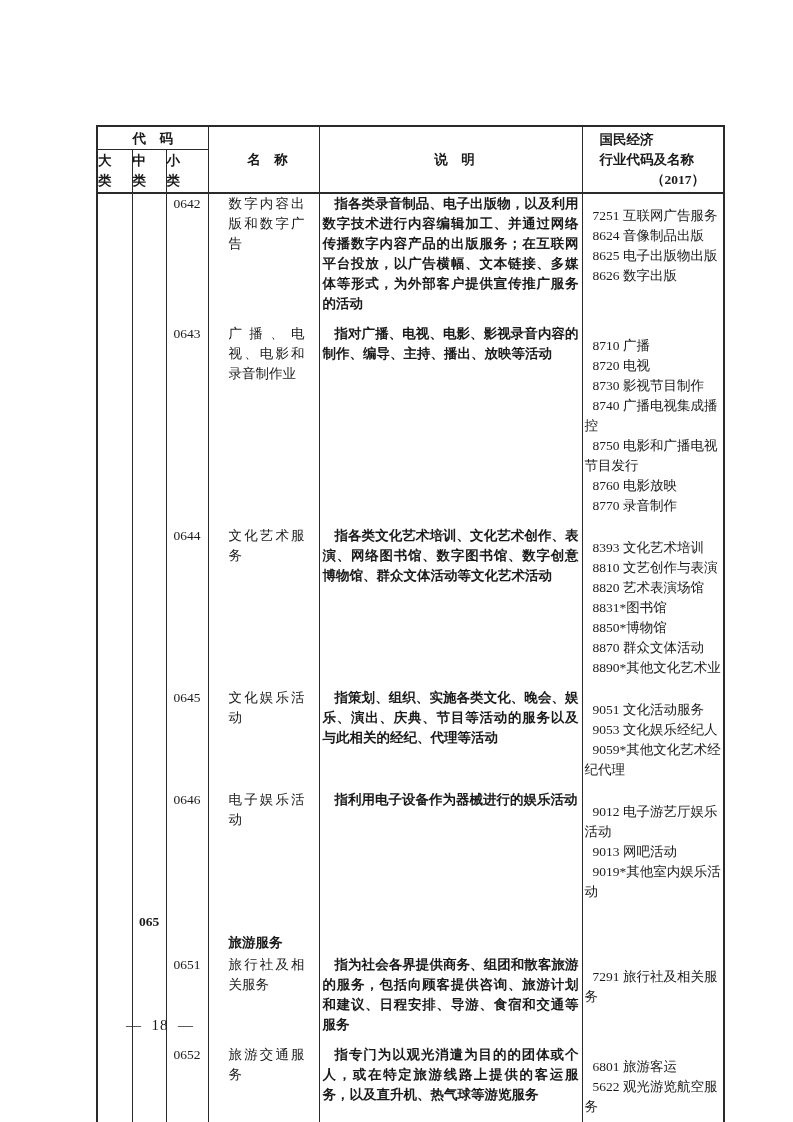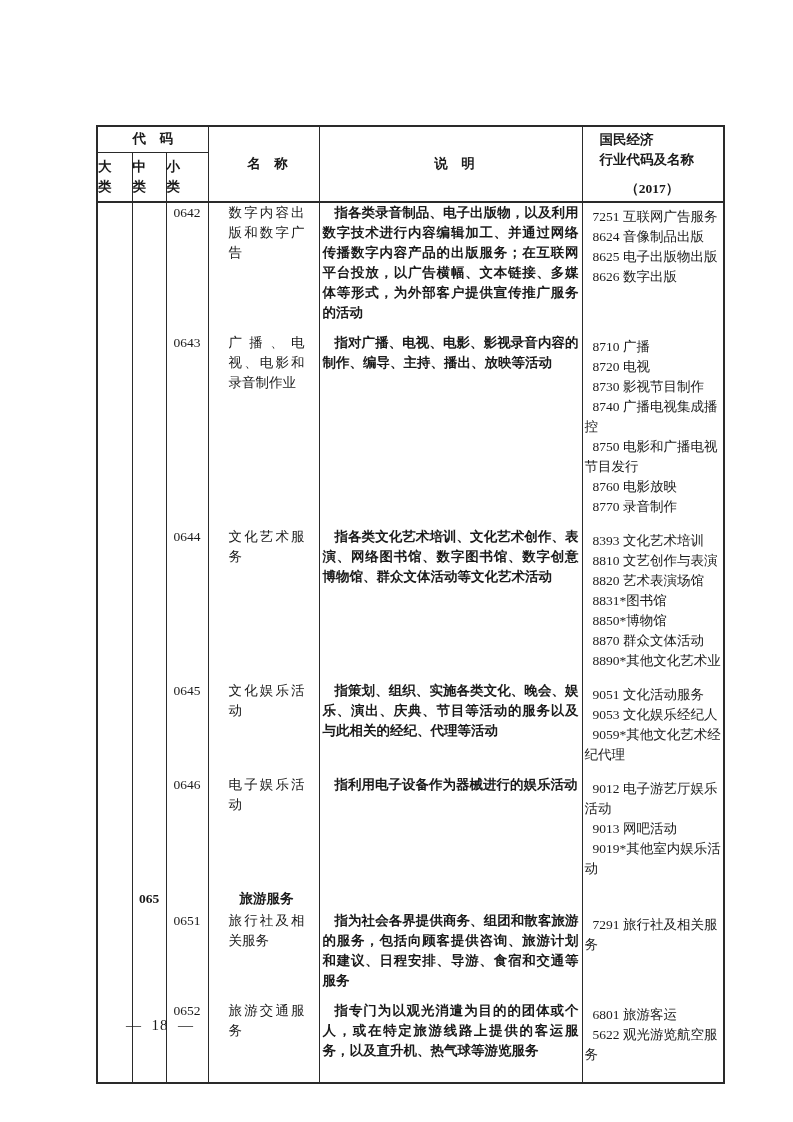--- a/index.html
+++ b/index.html
@@ -35,33 +35,33 @@
     height: 22px;
     padding-top: 2px;
   }
   .th-name, .th-desc, .th-industry, .th-sub {
     border-bottom: 2px solid #2a2a2a;
   }
   .th-name, .th-desc { text-align: center; vertical-align: middle; padding-left: 8px; }
   .th-sub { text-align: left; vertical-align: middle; height: 43px; }
   .vstack { display: inline-block; width: 1.05em; word-break: break-all; line-height: 20px; }
   .th-industry { padding: 3px 4px 2px 17px; text-align: left; vertical-align: top; }
-  .th-industry .center { text-align: center; padding-right: 14px; margin-top: 9px; }
+  .th-industry .center { text-align: right; padding-right: 14px; }
 
   tbody td { line-height: 20px; padding-bottom: 10px; }
   .td-code { text-align: center; padding-top: 0; }
   .td-name { padding: 0 14px 10px 20px; }
   .td-name .name { text-align: justify; text-justify: inter-character; }
   .td-desc { padding: 0 3px 10px 3px; font-weight: bold; }
   .td-desc .desc { text-align: justify; text-justify: inter-character; text-indent: 12px; }
-  .td-industry { padding: 4px 2px 10px 2px; margin-left: 36px; }
+  .td-industry { padding: 12px 2px 10px 2px; margin-left: 36px; }
   .industry-entry { text-indent: 8px; text-align: left; }
 
   tr.row-subheader td { padding-bottom: 2px; font-weight: bold; }
-  tr.row-subheader .td-name .name { text-align: center; }
+  tr.row-subheader .td-name .name { text-align: left; margin-top: 21px; }
 
   tbody.filler td { border-left: 1px solid #2a2a2a; border-right: 1px solid #2a2a2a; height: 8px; padding: 0; }
 
   .page-number {
     position: absolute;
     left: 126px; top: 1017px;
     font-size: 15px;
     letter-spacing: 1px;
     white-space: pre;
     color: #1a1a1a;

